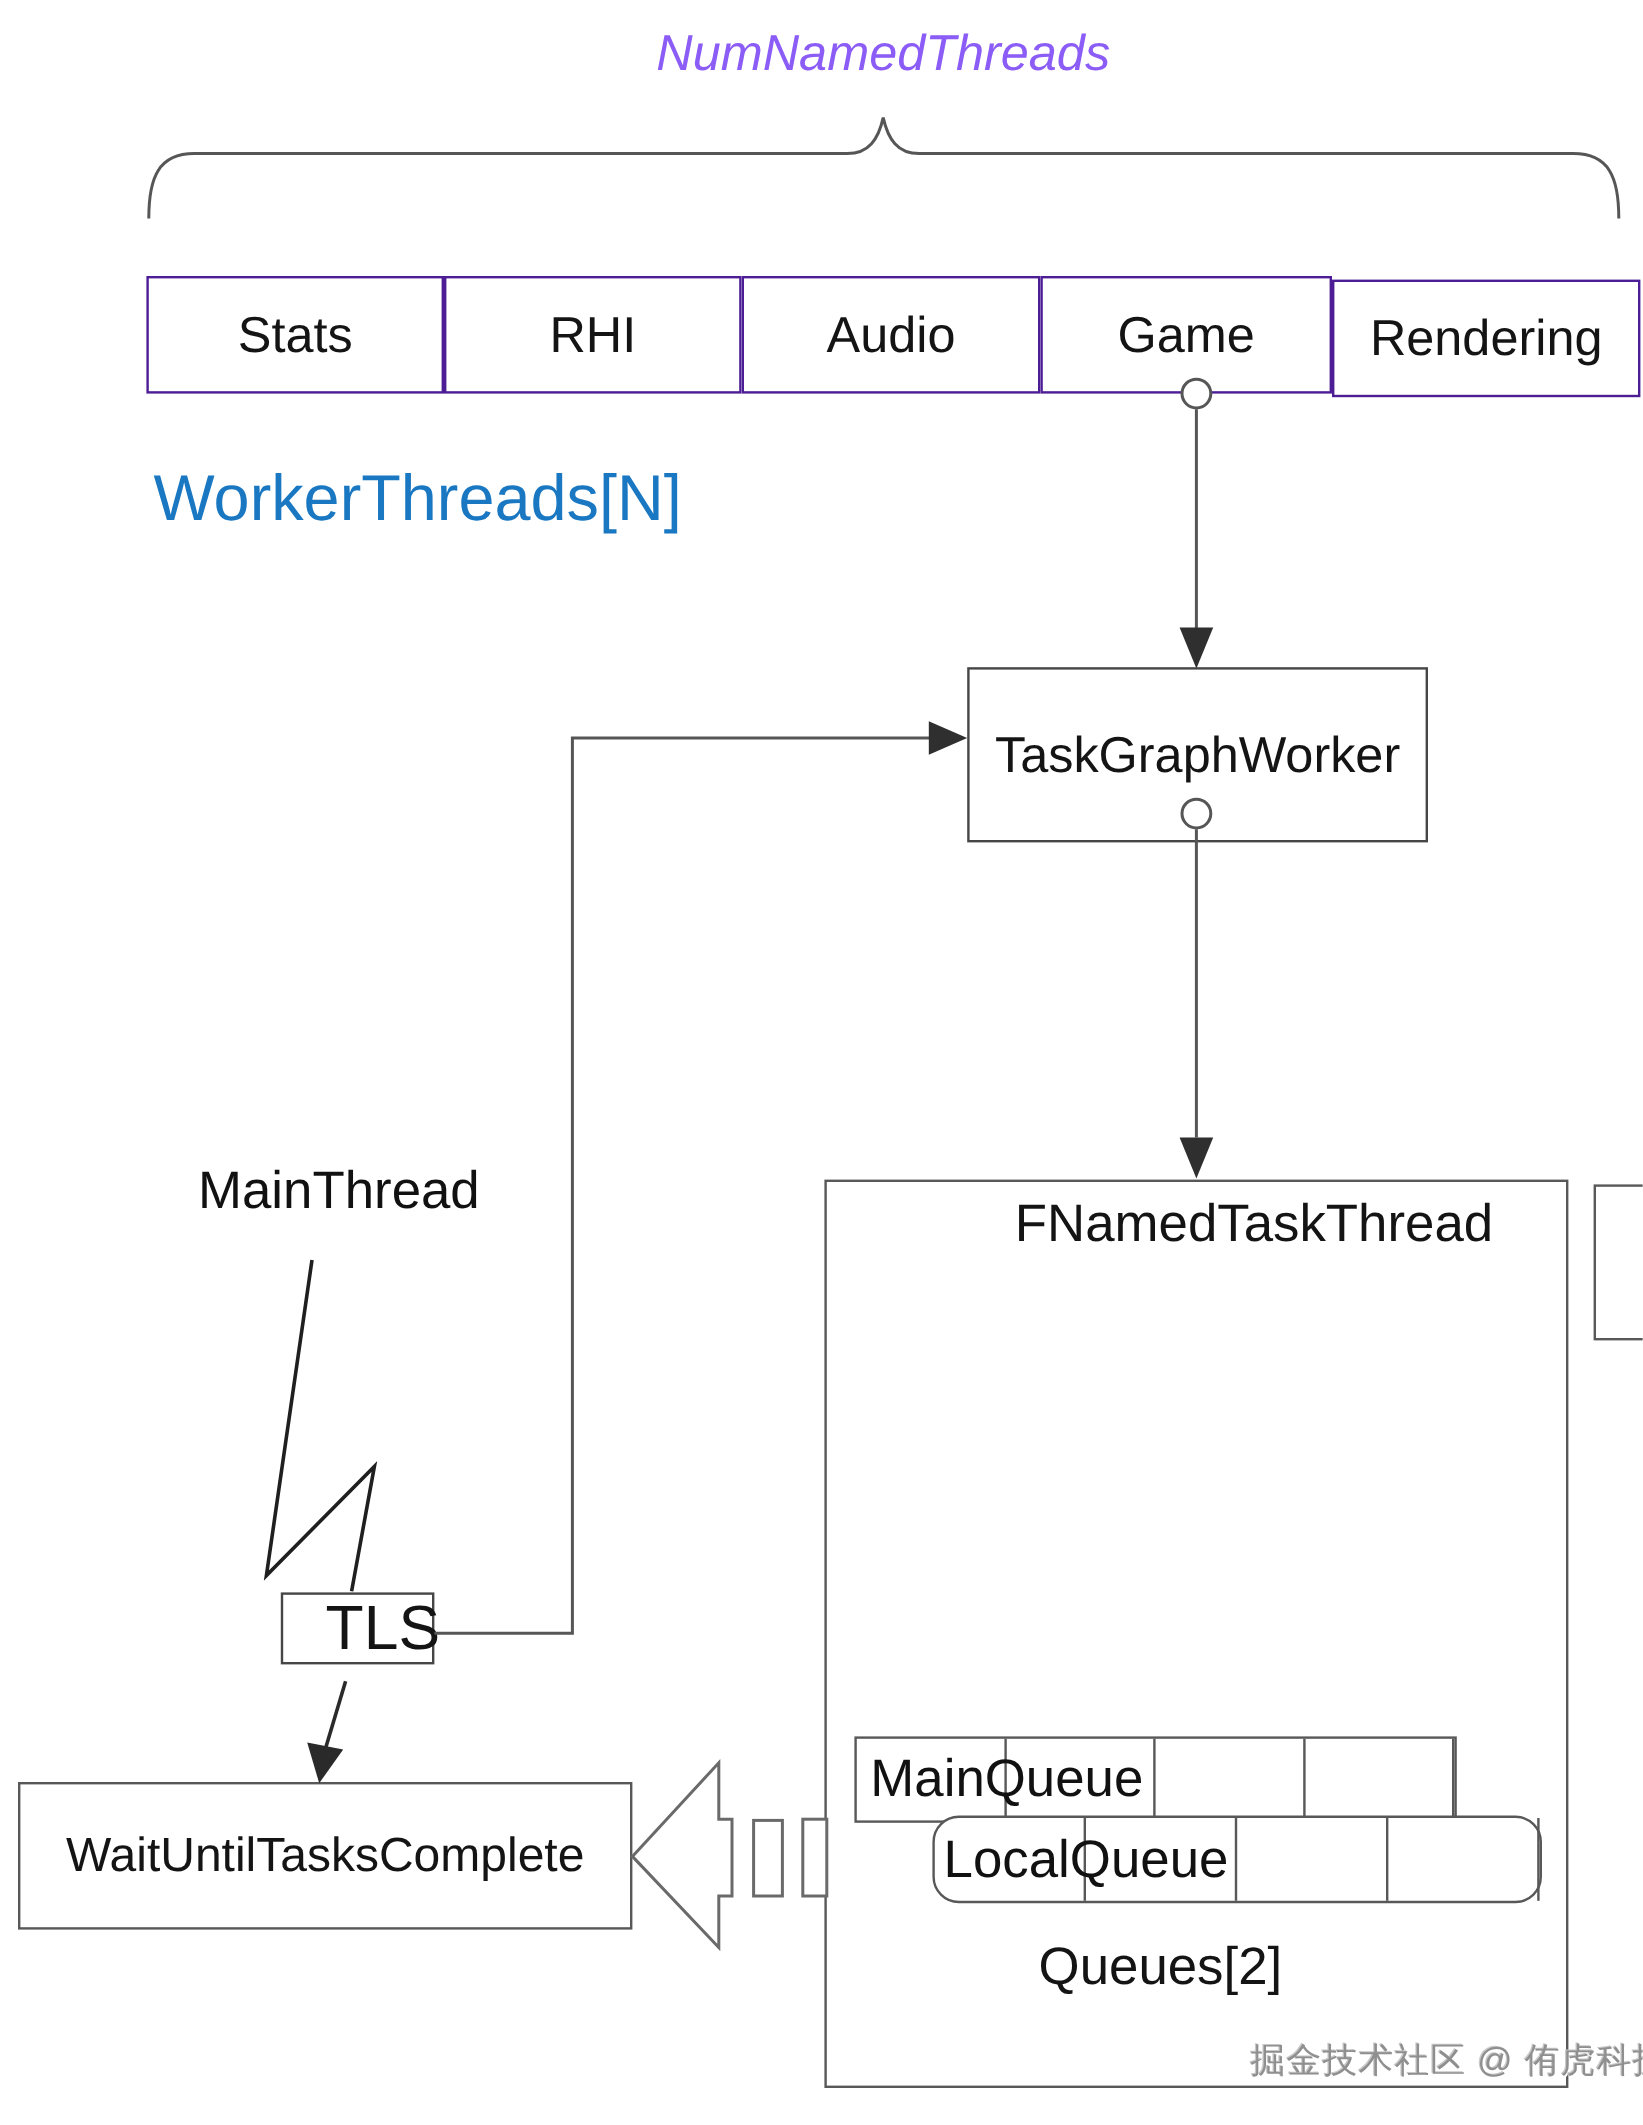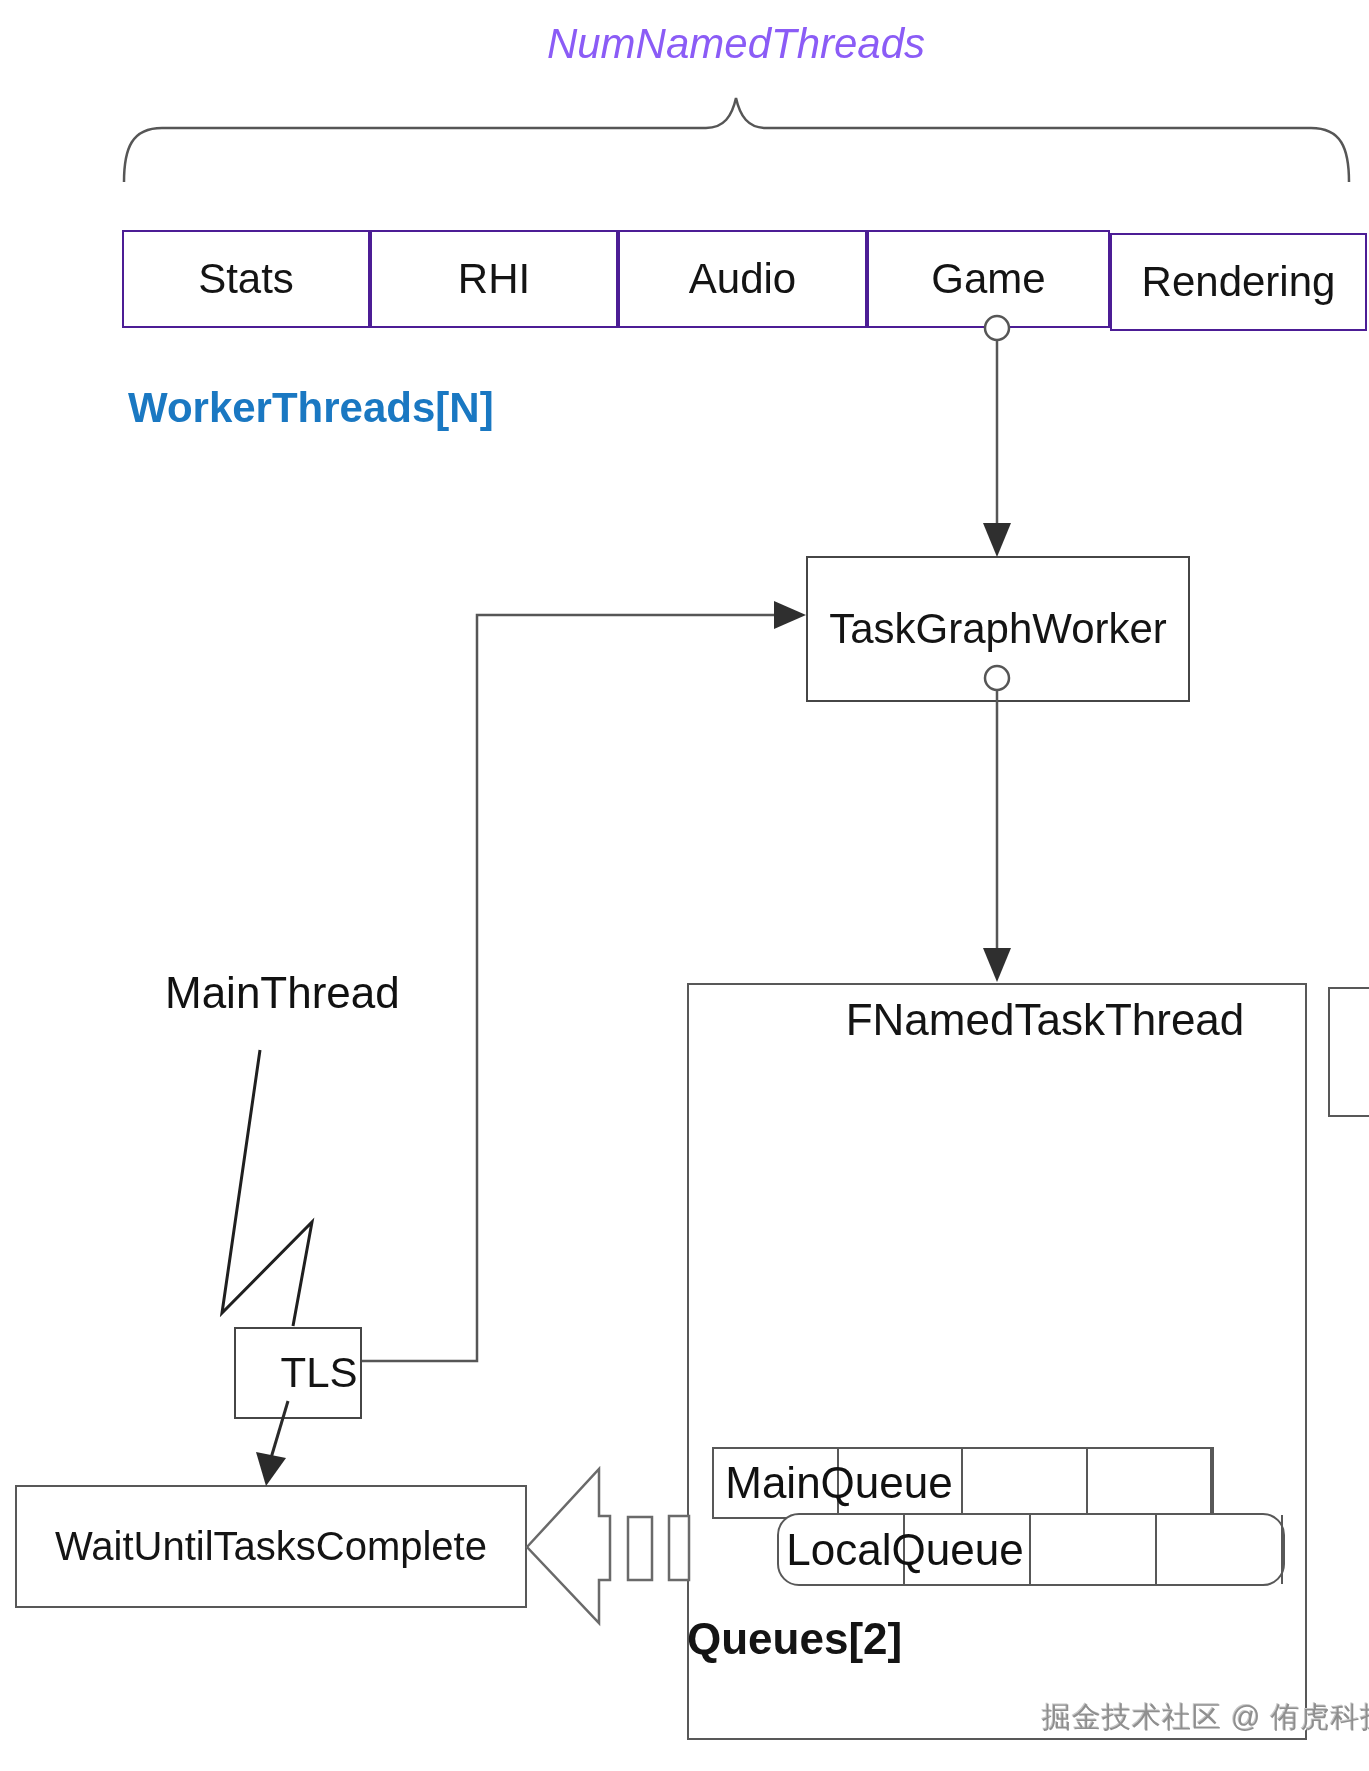--- a/index.html
+++ b/index.html
@@ -20,48 +20,48 @@
     white-space:nowrap;
   }
   .thread-box{font-size:42px;}
   .label{position:absolute;white-space:nowrap;}
   #title{
     left:436px;top:20px;width:600px;
     text-align:center;font-size:42px;color:#8b5cf6;font-style:italic;
   }
   #worker-threads-label{
     left:128px;top:384px;
-    font-size:42px;font-weight:700;color:#1a78c2;
+    font-size:54px;font-weight:400;color:#1a78c2;
   }
   #main-thread-label{
     left:165px;top:968px;
     font-size:44px;color:#111;
   }
   #tgw-box{left:806px;top:556px;width:384px;height:146px;font-size:42px;border-color:#464646;}
   #fntt-box{left:687px;top:983px;width:620px;height:757px;border-color:#585858;}
   #fntt-label{left:687px;top:995px;width:620px;text-align:center;font-size:44px;padding-left:48px;}
   #clipped-box{left:1328px;top:987px;width:60px;height:130px;border-color:#585858;}
-  #tls-box{left:234px;top:1327px;width:128px;height:92px;font-size:42px;border-color:#464646;padding-left:42px;}
+  #tls-box{left:234px;top:1327px;width:128px;height:60px;font-size:52px;border-color:#464646;padding-left:42px;}
   #wait-box{left:15px;top:1485px;width:512px;height:123px;font-size:40px;border-color:#585858;}
   .queue-row{
     position:absolute;display:flex;
     background:#ffffff;border:2px solid #585858;box-sizing:border-box;
   }
   #main-queue-row{left:712px;top:1447px;width:502px;height:72px;}
   #local-queue-row{left:777px;top:1513px;width:508px;height:73px;border-radius:22px;}
   .queue-cell{flex:1 1 0;border-right:2px solid #585858;}
   .queue-cell:last-child{border-right:none;}
   .queue-label{
     position:absolute;top:0;height:100%;
     display:flex;align-items:center;justify-content:center;
     font-size:44px;color:#111;
   }
   #main-queue-label{left:0;width:250px;}
   #local-queue-label{left:0;width:252px;}
-  #queues-label{left:687px;top:1614px;width:560px;text-align:left;font-size:44px;font-weight:bold;}
+  #queues-label{left:687px;top:1614px;width:560px;text-align:center;font-size:44px;}
   #watermark{
     left:1042px;top:1698px;
     font-size:29px;letter-spacing:1px;
     color:#8f8f8f;
     text-shadow:-1px -1px 0 #c9c9c9, 1px 1px 0 #ffffff;
     z-index:30;
   }
   #wires{position:absolute;left:0;top:0;z-index:20;pointer-events:none;}
   .z5{z-index:5;}
   .z10{z-index:10;}

